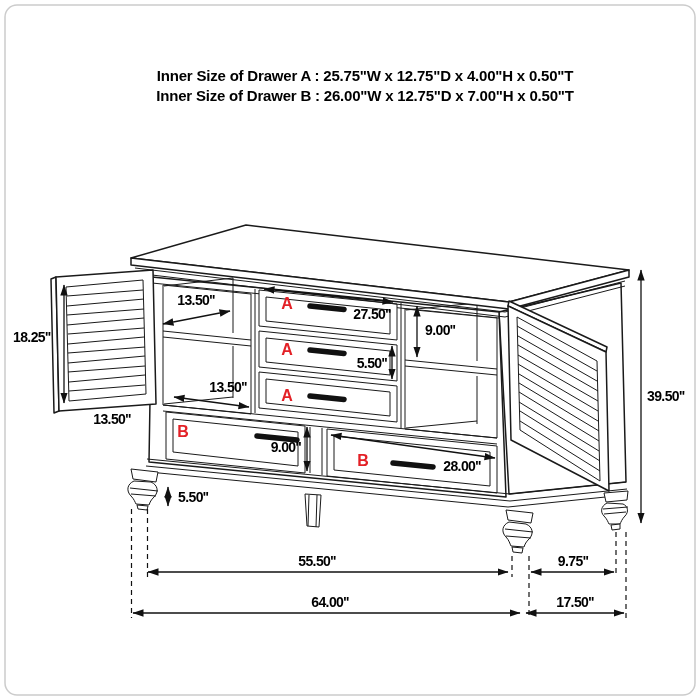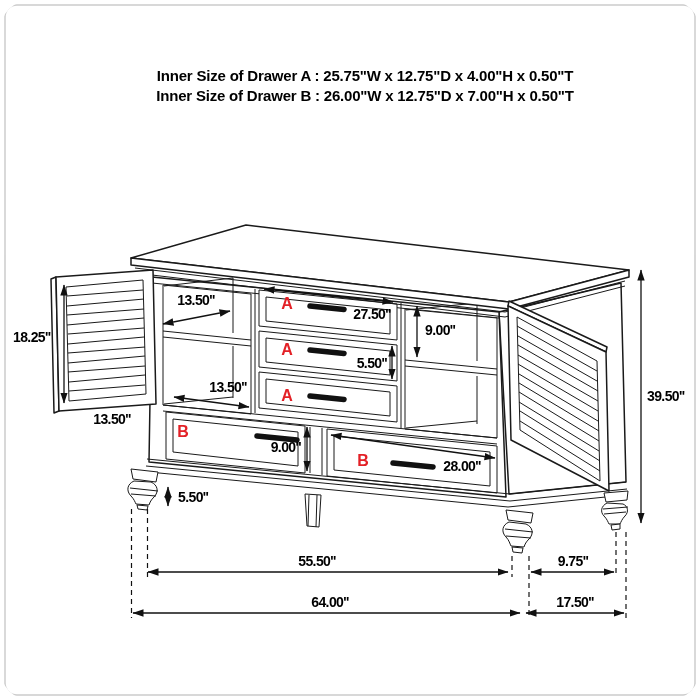--- a/index.html
+++ b/index.html
@@ -1,17 +1,17 @@
 <!DOCTYPE html>
 <html><head>
 <meta charset="utf-8">
 <style>
   html,body{margin:0;padding:0;background:#ffffff;}
   .page{position:relative;width:700px;height:700px;background:#ffffff;overflow:hidden;
-        font-family:"Liberation Sans",sans-serif;border-radius:31px;}
+        font-family:"Liberation Sans",sans-serif;}
   svg{display:block;}
   .ln2 {stroke:#1a1a1a;stroke-width:1;fill:none;stroke-linejoin:round;}
   .fillw{fill:#ffffff;stroke:#1a1a1a;stroke-width:1.5;stroke-linejoin:round;}
   .fillw2{fill:#ffffff;stroke:#1a1a1a;stroke-width:1;stroke-linejoin:round;}
   .dimln{stroke:#111111;stroke-width:1.3;fill:none;}
   .dash {stroke:#111111;stroke-width:1.2;fill:none;stroke-dasharray:5 4;}
   .handle{stroke:#111111;stroke-width:5.5;stroke-linecap:round;}
   .hdr {font:bold 15px "Liberation Sans",sans-serif;letter-spacing:-0.2px;fill:#000000;}
   .dim {font:bold 14px "Liberation Sans",sans-serif;letter-spacing:-0.6px;fill:#000000;}
   .letter{font:bold 16px "Liberation Sans",sans-serif;fill:#e32026;}

